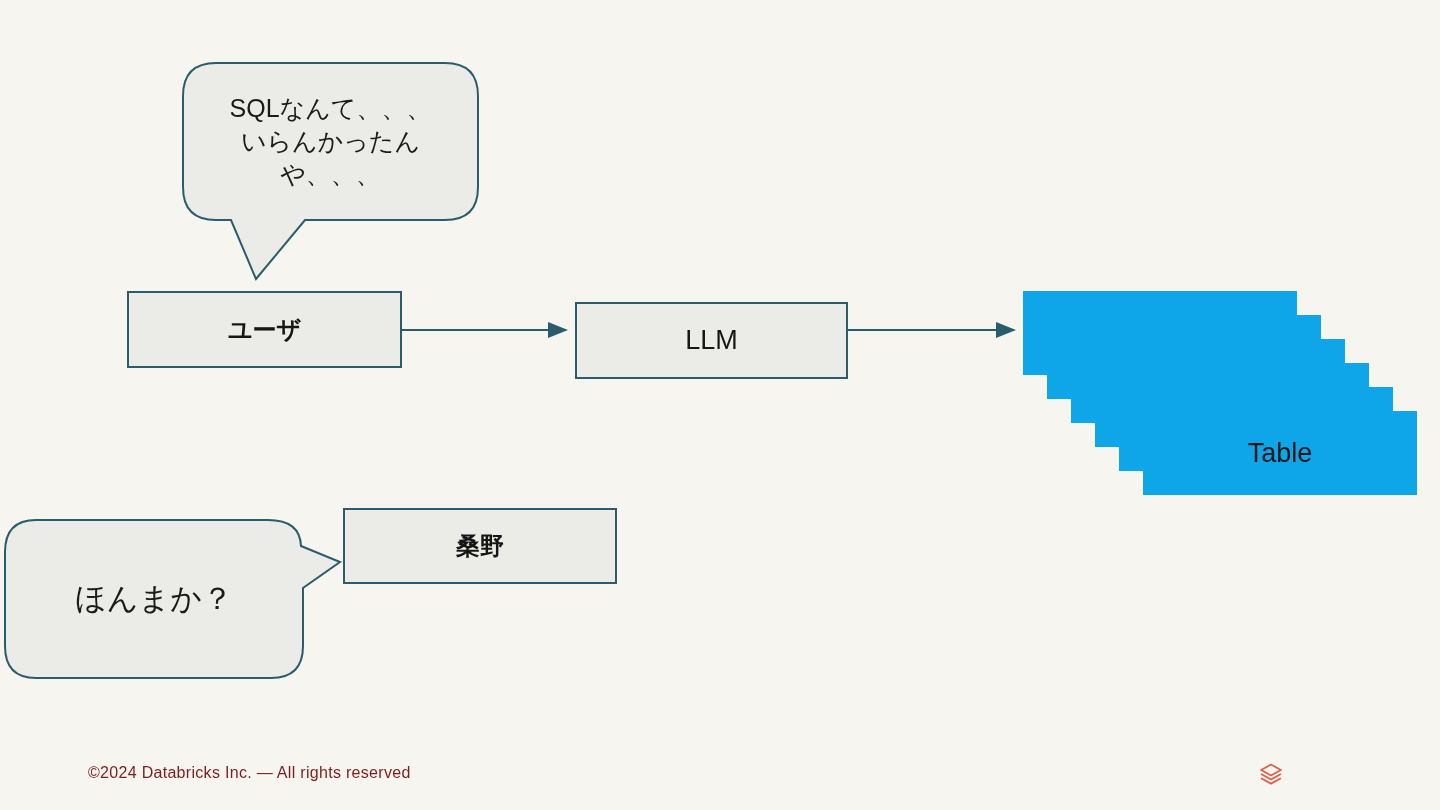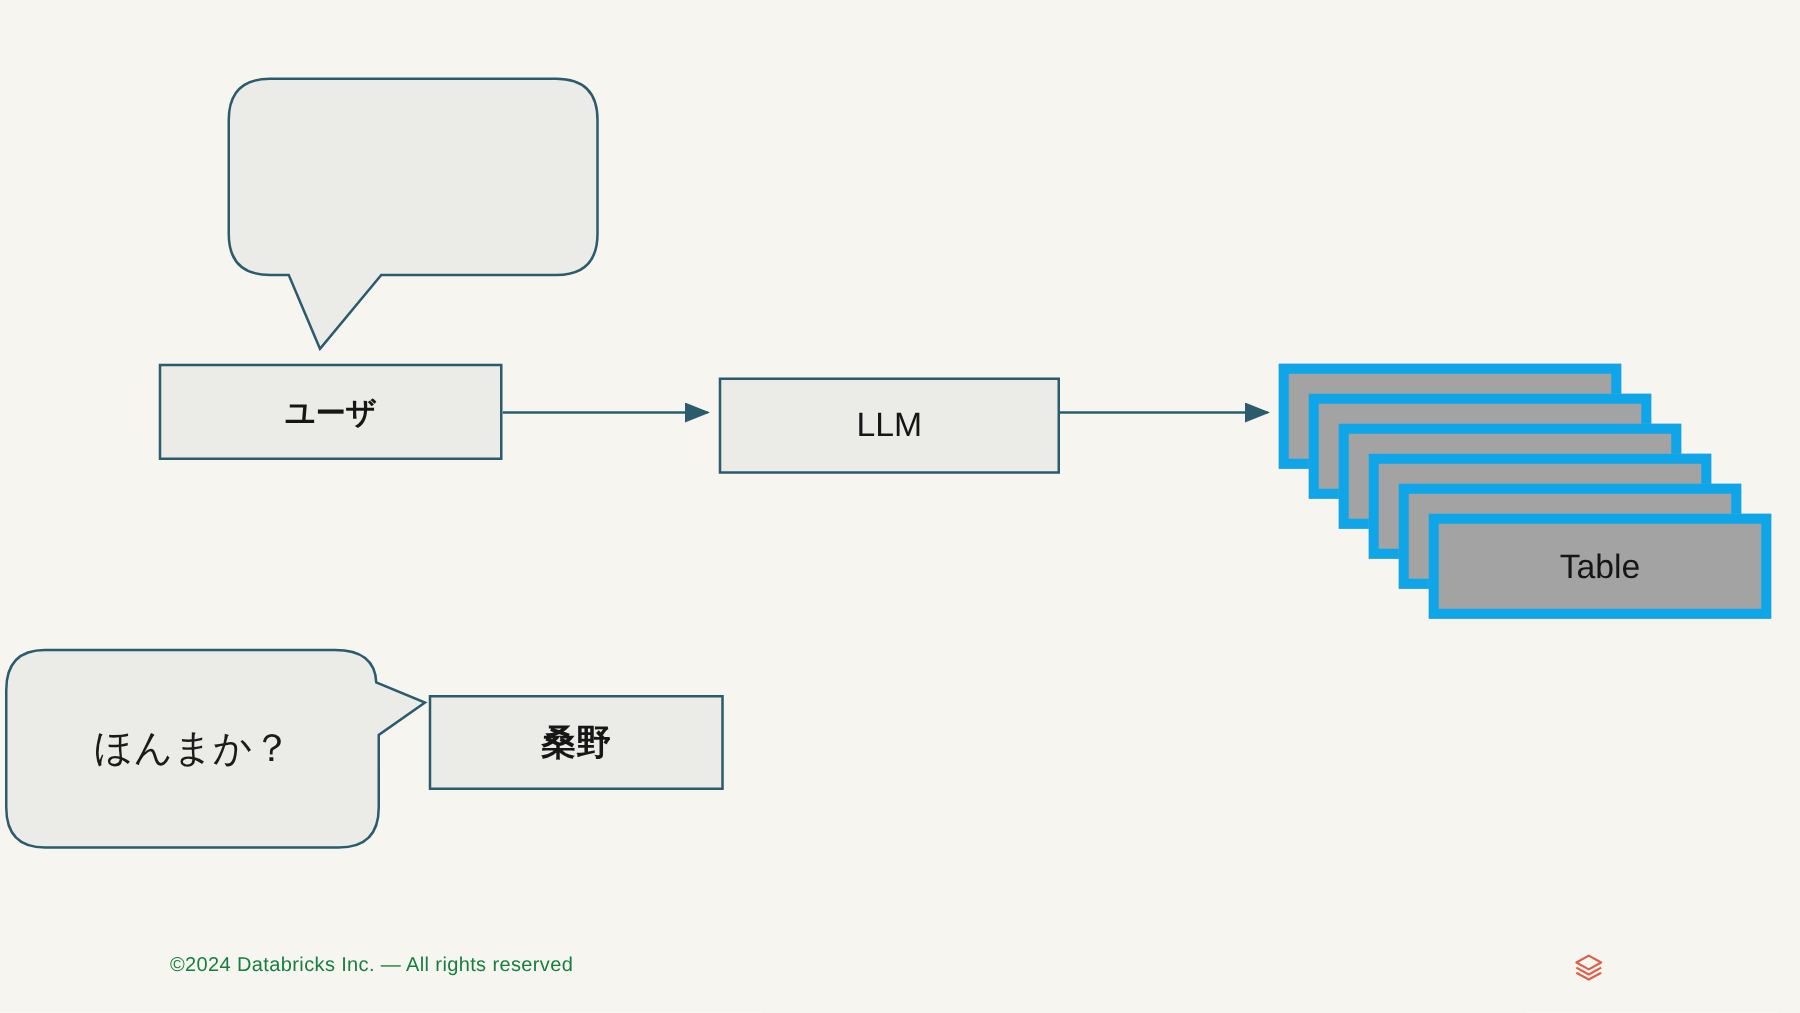--- a/index.html
+++ b/index.html
@@ -16,25 +16,25 @@
   .arrow{stroke:#2a5c6d;stroke-width:2;}
 
   .node{
     position:absolute;box-sizing:border-box;
     background:#ebebe8;border:2px solid #2a5c6d;
     display:flex;align-items:center;justify-content:center;
     color:#161616;
   }
   #user{left:127px;top:291px;width:275px;height:77px;font-size:24px;font-weight:700;font-family:Liberation Serif, serif;}
   #llm{left:575px;top:302px;width:273px;height:77px;font-size:27px;font-weight:400;}
-  #kuwano{left:343px;top:508px;width:236px;height:76px;font-size:28px;font-weight:700;margin-top:48px;}
+  #kuwano{left:343px;top:508px;width:274px;height:76px;font-size:24px;font-weight:700;}
 
   .card{
     position:absolute;box-sizing:border-box;width:274px;height:84px;
-    background:#a3a3a3;border:8px solid #0ea5e9;
+    background:#0ea5e9;border:8px solid #0ea5e9;
   }
   .card:nth-child(1){left:1023px;top:291px;}
   .card:nth-child(2){left:1047px;top:315px;}
   .card:nth-child(3){left:1071px;top:339px;}
   .card:nth-child(4){left:1095px;top:363px;}
   .card:nth-child(5){left:1119px;top:387px;}
   .card:nth-child(6){
     left:1143px;top:411px;
     display:flex;align-items:center;justify-content:center;
     font-size:27px;color:#161616;
@@ -42,21 +42,21 @@
 
   .bubble-text{
     position:absolute;display:flex;align-items:center;justify-content:center;
     text-align:center;white-space:pre-line;color:#1b1b1b;
   }
   #bt1{left:183px;top:63px;width:295px;height:157px;font-size:25px;line-height:33px;}
   #bt2{left:5px;top:520px;width:298px;height:158px;font-size:31px;}
 
   .footer-text{
     position:absolute;left:88px;top:764px;
-    font-size:16px;color:#15803d;letter-spacing:0.3px;margin-left:48px;
+    font-size:16px;color:#7f1d1d;letter-spacing:0.3px;
   }
   .logo{position:absolute;left:1257px;top:761px;}
   .logo path{fill:none;stroke:#dd5f4a;stroke-width:1.5;stroke-linejoin:round;}
 </style>
 </head>
 <body>
 
 <div class="slide">
 
   <svg class="shapes" width="1440" height="810">
@@ -85,20 +85,23 @@
   <div class="node" id="user">
     <span>ユーザ</span>
   </div>
   <div class="node" id="llm">
     <span>LLM</span>
   </div>
   <div class="node" id="kuwano">
     <span>桑野</span>
   </div>
 
+  <div class="bubble-text" id="bt1">SQLなんて、、、
+いらんかったん
+や、、、</div>
   <div class="bubble-text" id="bt2">ほんまか？</div>
 
   <div class="footer-text">©2024 Databricks Inc. — All rights reserved</div>
 
   <svg class="logo" width="28" height="28" viewBox="0 0 24 24">
     <path d="M12 3 L20.5 7.7 L12 12.4 L3.5 7.7 Z"></path>
     <path d="M20.5 11.2 L12 15.9 L3.5 11.2"></path>
     <path d="M20.5 14.7 L12 19.4 L3.5 14.7"></path>
   </svg>
 

